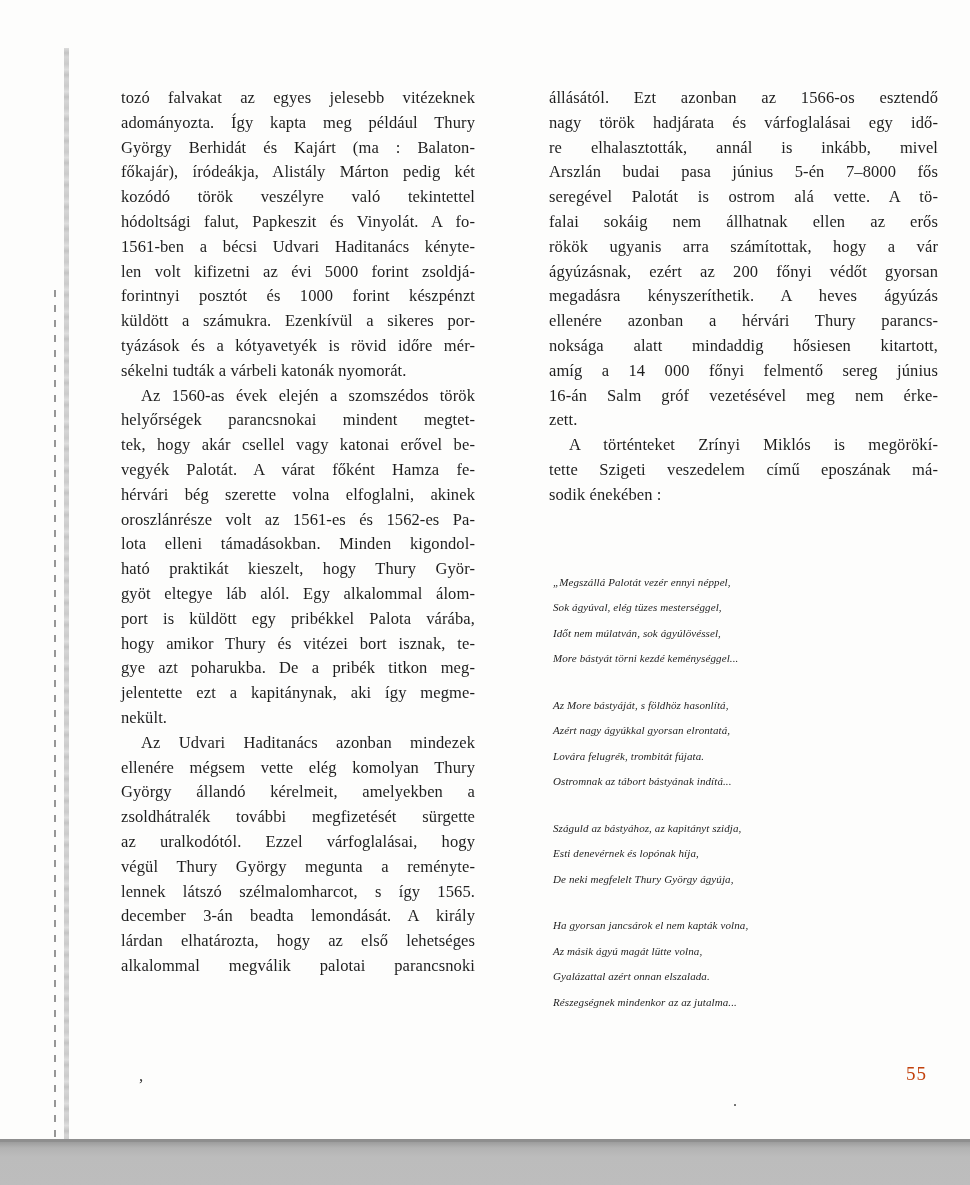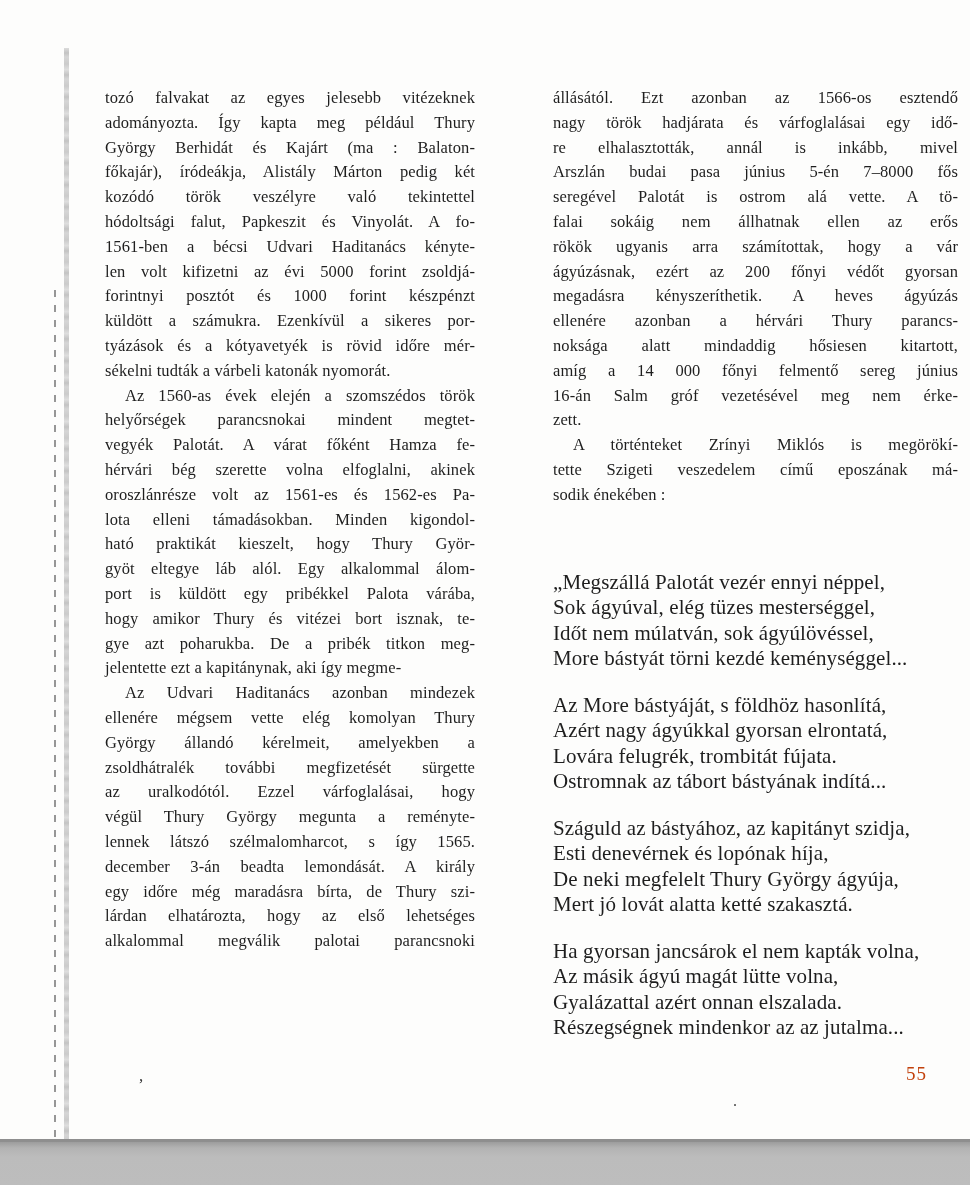--- a/index.html
+++ b/index.html
@@ -28,29 +28,29 @@
     background:linear-gradient(180deg,
       #969696 0px, #a0a0a0 4px, #b3b3b3 9px, #bcbcbc 18px, #bdbdbd 46px);
   }
   .bottom-band::before{
     content:""; position:absolute; left:0; top:0; width:100%; height:3px;
     background:#8d8d8d; opacity:.9;
   }
 
   .col { position:absolute; top:86px; font-size:16.5px; line-height:24.8px; letter-spacing:.1px; }
   .col-left  { left:105px; width:370px; }
-  .col-right { left:553px; width:405px; }
+  .col-right { left:533px; width:405px; }
 
   .para { margin:0; }
-  .tline { text-align:justify; text-align-last:justify; }
+  .tline { text-align:justify; text-align-last:justify;margin-left:16px; }
   .para.end-left .tline:last-child { text-align-last:left; }
   .para.indent .tline:first-child { text-indent:20px; }
 
-  .poem { margin-top:62px; 
-          font-size:21px; line-height:25.5px; }
+  .poem { margin-top:62px; margin-left:20px; font-style:italic;
+          font-size:11px; line-height:25.5px; }
   .stanza { margin:0 0 21px 0; }
   .poem-line { text-align:left; text-align-last:left; }
 
   .page-number { position:absolute; left:906px; top:1063px;
                  font-size:19px; letter-spacing:1px; color:#c2410c; }
 
   .stray-comma { position:absolute; left:139px; top:1066px; font-size:17px; color:#3a3a3a; }
   .stray-dot   { position:absolute; left:733px; top:1092px; font-size:16px; color:#4a4a4a; }
 </style>
 </head>
@@ -71,41 +71,42 @@
         <div class="tline">1561-ben a bécsi Udvari Haditanács kényte-</div>
         <div class="tline">len volt kifizetni az évi 5000 forint zsoldjá-</div>
         <div class="tline">forintnyi posztót és 1000 forint készpénzt</div>
         <div class="tline">küldött a számukra. Ezenkívül a sikeres por-</div>
         <div class="tline">tyázások és a kótyavetyék is rövid időre mér-</div>
         <div class="tline">sékelni tudták a várbeli katonák nyomorát.</div>
       </div>
       <div class="para indent end-left">
         <div class="tline">Az 1560-as évek elején a szomszédos török</div>
         <div class="tline">helyőrségek parancsnokai mindent megtet-</div>
+        <div class="tline">tek, hogy akár csellel vagy katonai erővel be-</div>
         <div class="tline">vegyék Palotát. A várat főként Hamza fe-</div>
         <div class="tline">hérvári bég szerette volna elfoglalni, akinek</div>
         <div class="tline">oroszlánrésze volt az 1561-es és 1562-es Pa-</div>
         <div class="tline">lota elleni támadásokban. Minden kigondol-</div>
         <div class="tline">ható praktikát kieszelt, hogy Thury Györ-</div>
         <div class="tline">gyöt eltegye láb alól. Egy alkalommal álom-</div>
         <div class="tline">port is küldött egy pribékkel Palota várába,</div>
         <div class="tline">hogy amikor Thury és vitézei bort isznak, te-</div>
         <div class="tline">gye azt poharukba. De a pribék titkon meg-</div>
         <div class="tline">jelentette ezt a kapitánynak, aki így megme-</div>
+        <div class="tline">nekült.</div>
       </div>
       <div class="para indent">
         <div class="tline">Az Udvari Haditanács azonban mindezek</div>
         <div class="tline">ellenére mégsem vette elég komolyan Thury</div>
         <div class="tline">György állandó kérelmeit, amelyekben a</div>
         <div class="tline">zsoldhátralék további megfizetését sürgette</div>
         <div class="tline">az uralkodótól. Ezzel várfoglalásai, hogy</div>
         <div class="tline">végül Thury György megunta a reményte-</div>
         <div class="tline">lennek látszó szélmalomharcot, s így 1565.</div>
         <div class="tline">december 3-án beadta lemondását. A király</div>
-        <div class="tline">egy időre még maradásra bírta, de Thury szi-</div>
         <div class="tline">lárdan elhatározta, hogy az első lehetséges</div>
         <div class="tline">alkalommal megválik palotai parancsnoki</div>
       </div>
     </div>
 
   <div id="right-col" class="col col-right">
 
   <div class="para end-left">
         <div class="tline">állásától. Ezt azonban az 1566-os esztendő</div>
         <div class="tline">nagy török hadjárata és várfoglalásai egy idő-</div>
@@ -137,21 +138,20 @@
         <div class="stanza">
           <div class="poem-line">Az More bástyáját, s földhöz hasonlítá,</div>
           <div class="poem-line">Azért nagy ágyúkkal gyorsan elrontatá,</div>
           <div class="poem-line">Lovára felugrék, trombitát fújata.</div>
           <div class="poem-line">Ostromnak az tábort bástyának indítá...</div>
         </div>
         <div class="stanza">
           <div class="poem-line">Száguld az bástyához, az kapitányt szidja,</div>
           <div class="poem-line">Esti denevérnek és lopónak híja,</div>
           <div class="poem-line">De neki megfelelt Thury György ágyúja,</div>
-          <div class="poem-line">Mert jó lovát alatta ketté szakasztá.</div>
         </div>
         <div class="stanza">
           <div class="poem-line">Ha gyorsan jancsárok el nem kapták volna,</div>
           <div class="poem-line">Az másik ágyú magát lütte volna,</div>
           <div class="poem-line">Gyalázattal azért onnan elszalada.</div>
           <div class="poem-line">Részegségnek mindenkor az az jutalma...</div>
         </div>
       </div>
     </div>
 

